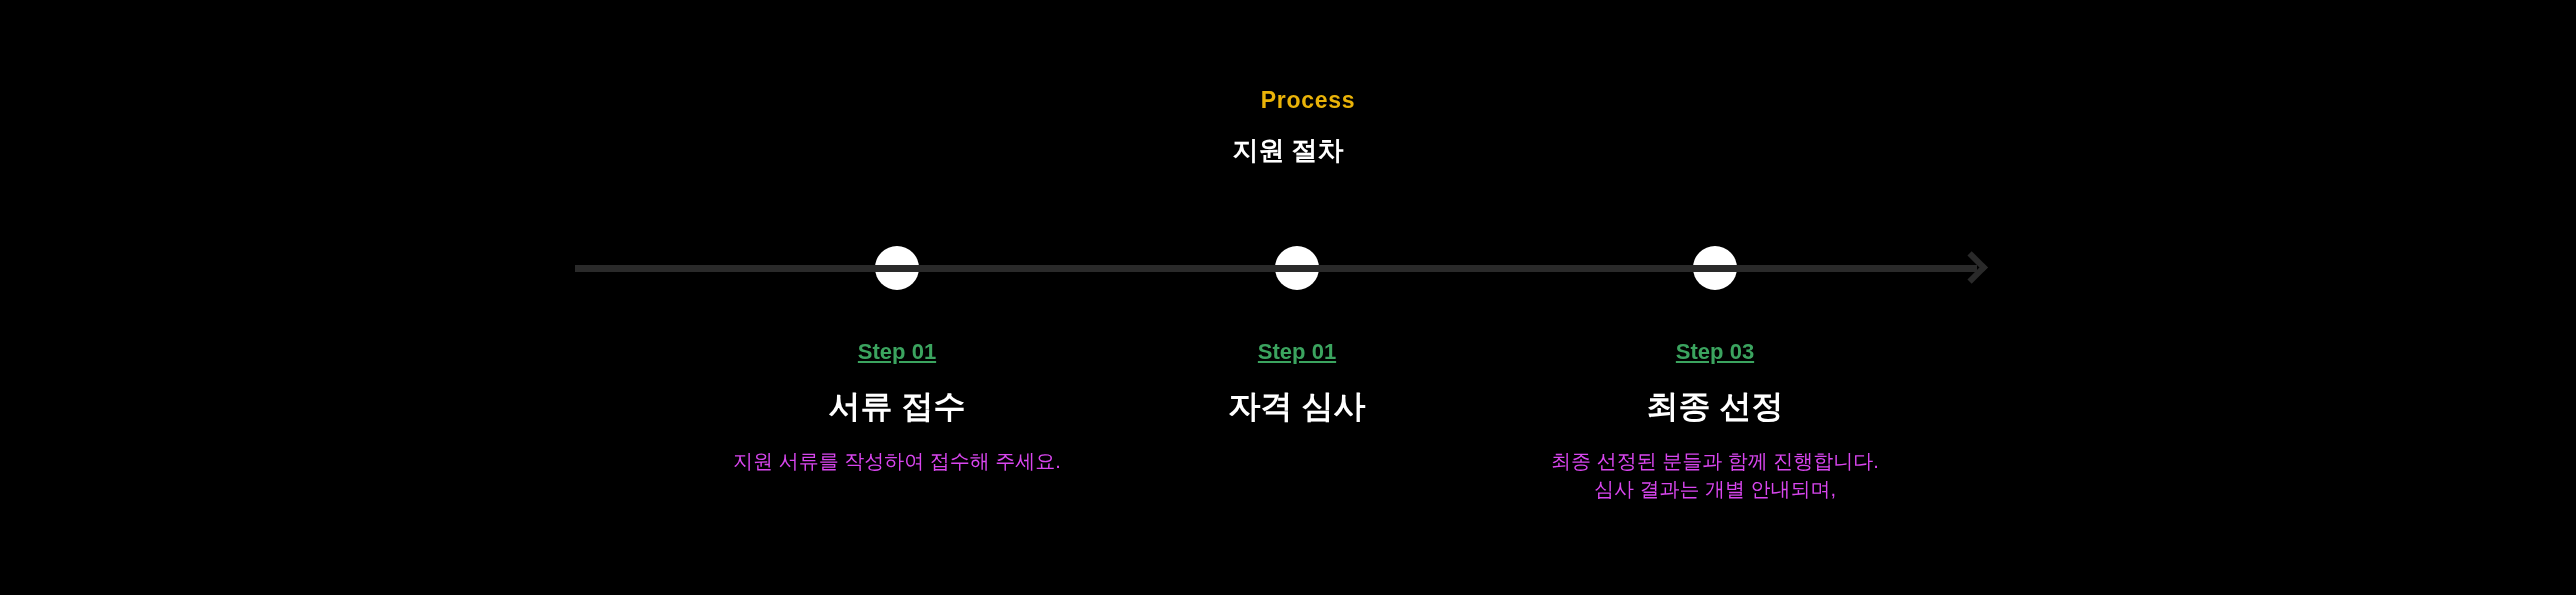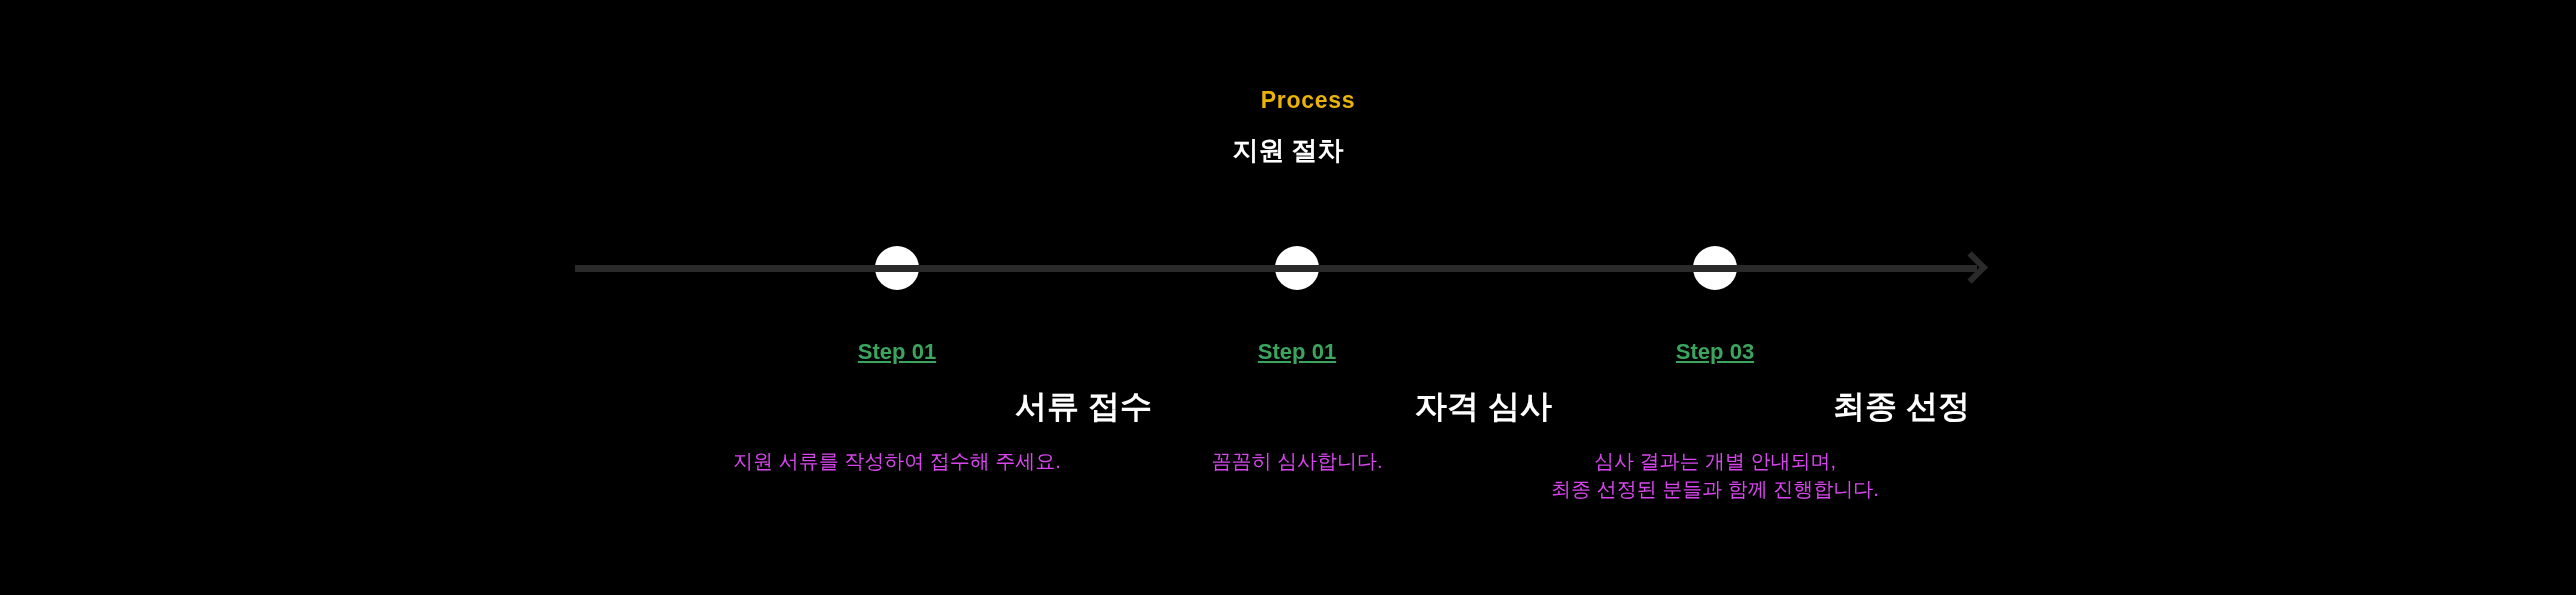--- a/index.html
+++ b/index.html
@@ -100,21 +100,20 @@
     text-decoration: underline;
   }
   .step-title {
     position: absolute;
     left: 0;
     top: 385px;
     width: 510px;
     font-size: 32px;
     font-weight: 700;
     color: #FFFFFF;
-    text-align: right;
   }
   .step-desc {
     position: absolute;
     left: 0;
     top: 447px;
     width: 510px;
     font-size: 20px;
     font-weight: 400;
     line-height: 28px;
     color: #d946ef;
@@ -143,27 +142,26 @@
     <div class="step-desc">
       <span>지원 서류를 작성하여 접수해 주세요.</span>
       <span></span>
     </div>
   </div>
 
   <div class="step s2">
     <div class="step-label">Step 01</div>
     <div class="step-title">자격 심사</div>
     <div class="step-desc">
-      <span>꼼꼼히 심사합니다.</span>
     </div>
   </div>
 
   <div class="step s3">
     <div class="step-label">Step 03</div>
     <div class="step-title">최종 선정</div>
     <div class="step-desc">
+      <span>최종 선정된 분들과 함께 진행합니다.</span>
       <span>심사 결과는 개별 안내되며,</span>
-      <span>최종 선정된 분들과 함께 진행합니다.</span>
     </div>
   </div>
 
 </div>
 
 
 </body></html>

